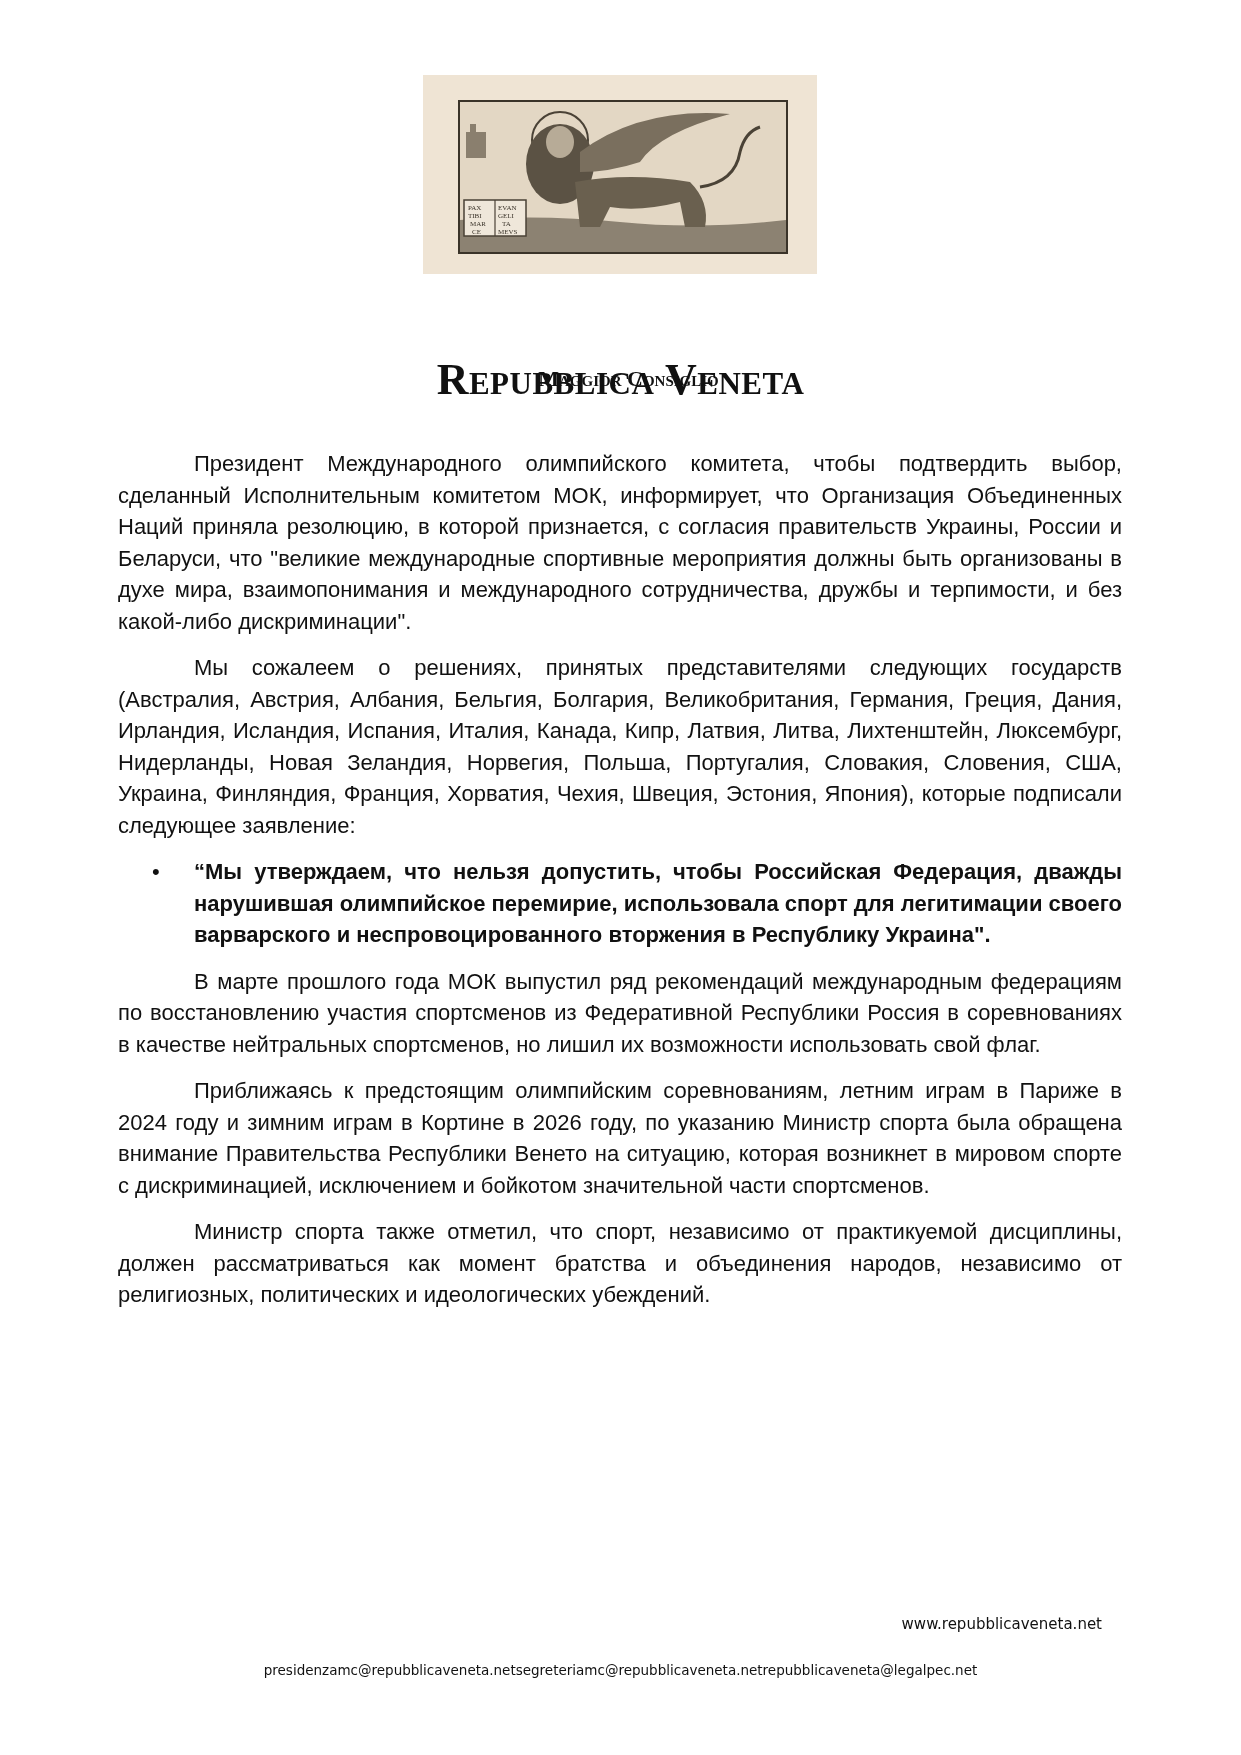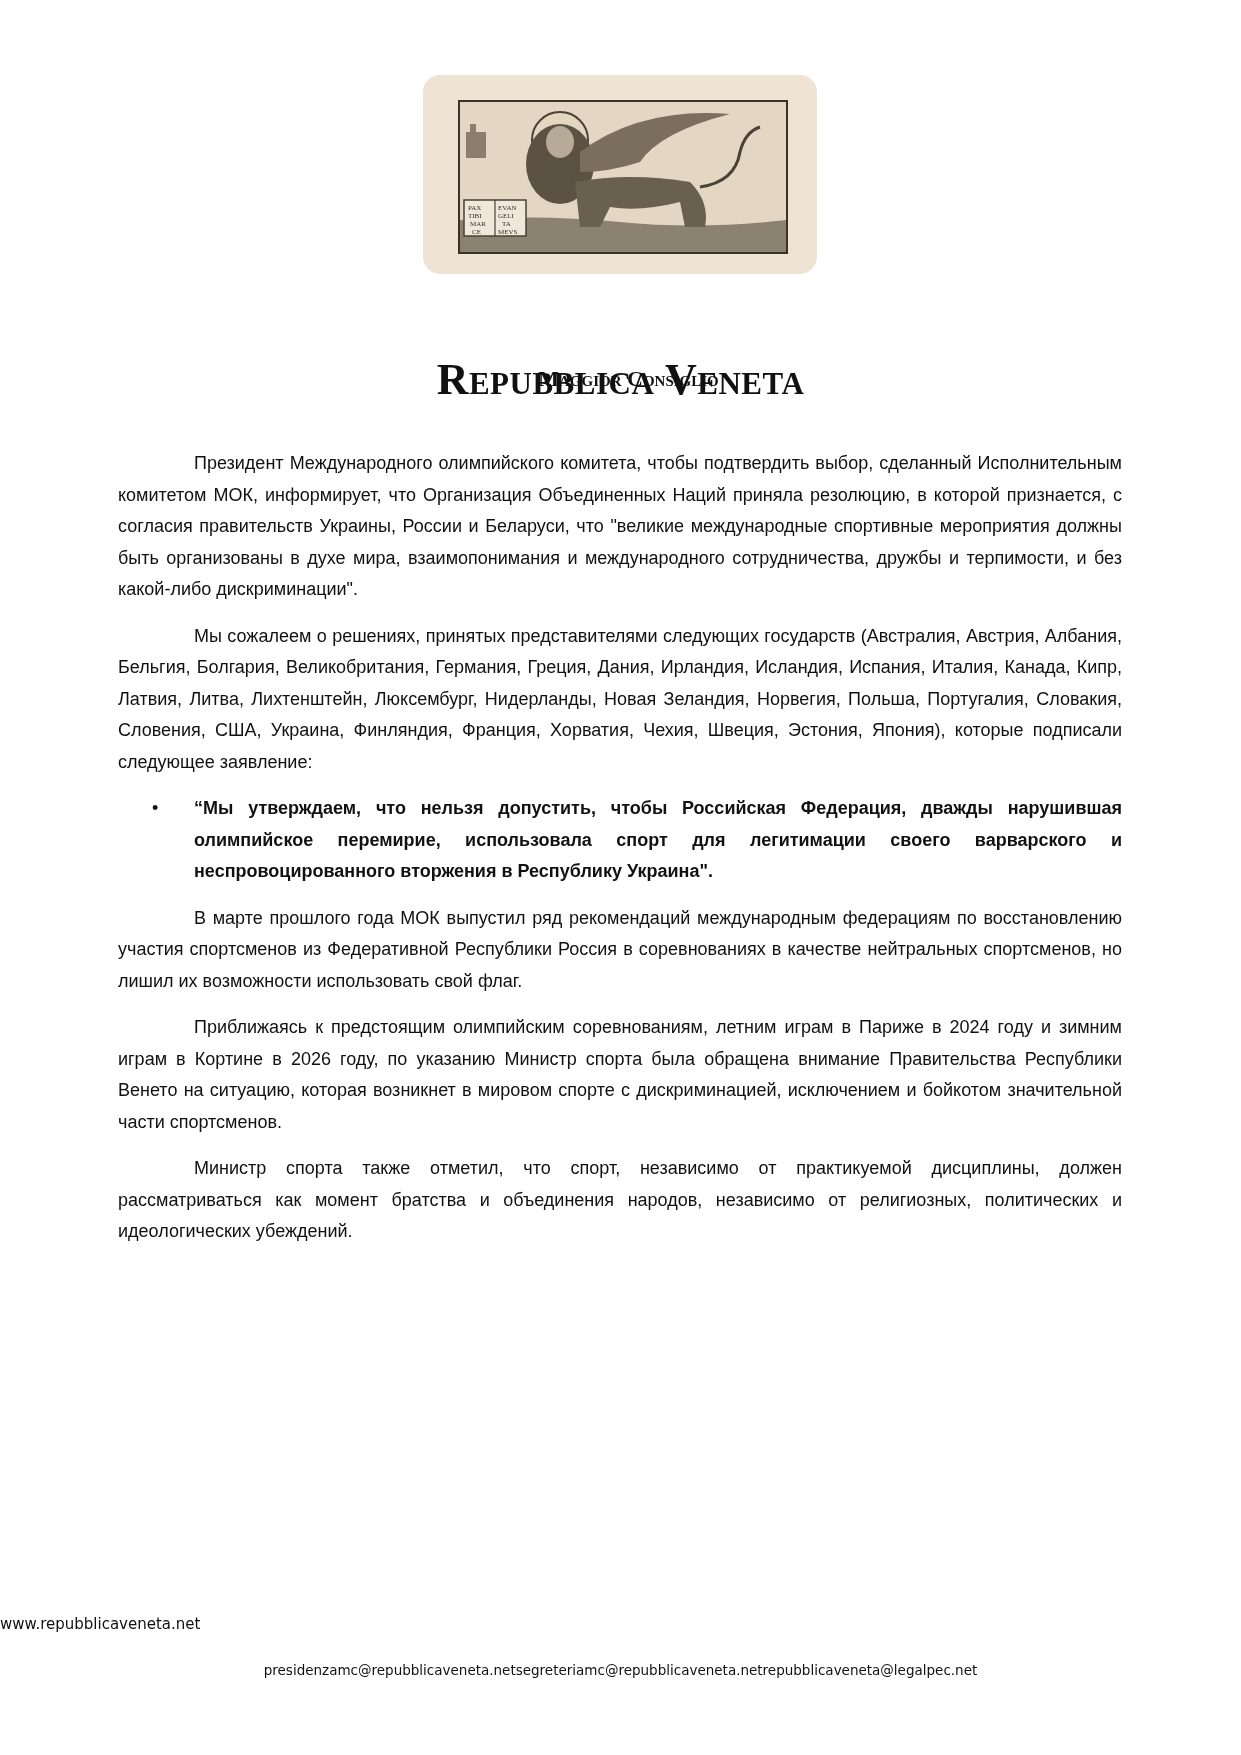--- a/index.html
+++ b/index.html
@@ -1,28 +1,28 @@
 <!DOCTYPE html>
 <html><head>
   <meta charset="utf-8">
   <style>
     html, body { margin: 0; padding: 0; background: #ffffff; }
     body { width: 1241px; height: 1755px; position: relative; overflow: hidden; color: #111; }
     .page { position: absolute; left: 0; top: 0; width: 1241px; height: 1755px; }
-    .emblem { position: absolute; left: 423px; top: 75px; width: 394px; height: 199px; background: #efe4d4; border-radius: 17px; }
+    .emblem { position: absolute; left: 423px; top: 75px; width: 394px; height: 199px; background: #efe4d4; }
     .emblem .frame { position: absolute; left: 35px; top: 25px; width: 326px; height: 150px; border: 2px solid #3a3329; background: #e6dbc9; overflow: hidden; }
     .emblem svg { width: 100%; height: 100%; }
     .title { position: absolute; left: 0; width: 1241px; top: 310px; text-align: center; font-family: "Liberation Serif", serif; font-weight: bold; font-size: 44px; letter-spacing: 0.5px; font-variant: small-caps; margin-top: 44px; }
     .subtitle { position: absolute; left: 0; width: 1241px; top: 366px; text-align: center; padding-left: 8px; font-family: "Liberation Serif", serif; font-weight: bold; font-size: 22px; font-variant: small-caps; }
-    .body { position: absolute; left: 118px; width: 1004px; top: 448px; font-family: "Liberation Sans", sans-serif; font-size: 18px; line-height: 31.5px; }
+    .body { position: absolute; left: 118px; width: 1004px; top: 448px; font-family: "Liberation Sans", sans-serif; font-size: 22px; line-height: 31.5px; }
     .body p { margin: 0 0 15px 0; text-align: justify; text-indent: 76px; }
     .body ul { margin: 0 0 15px 0; padding-left: 76px; list-style: none; }
     .body li { position: relative; font-weight: bold; text-align: justify; }
     .body li .bullet { position: absolute; left: -42px; top: 0; font-weight: normal; }
-    .footer-site { position: absolute; left: 0; width: 1102px; top: 1615px; text-align: left; font-family: "DejaVu Sans", sans-serif; font-size: 15px; }
+    .footer-site { position: absolute; left: 0; width: 1102px; top: 1615px; text-align: right; font-family: "DejaVu Sans", sans-serif; font-size: 15px; }
     .footer-mails { position: absolute; left: 118px; width: 1005px; top: 1662px; display: flex; justify-content: center; font-family: "DejaVu Sans", sans-serif; font-size: 13.5px; }
   </style>
 </head>
 <body>
 
 <div class="page">
 
   <div class="emblem">
     <div class="frame">
       <svg viewBox="0 0 326 150">

